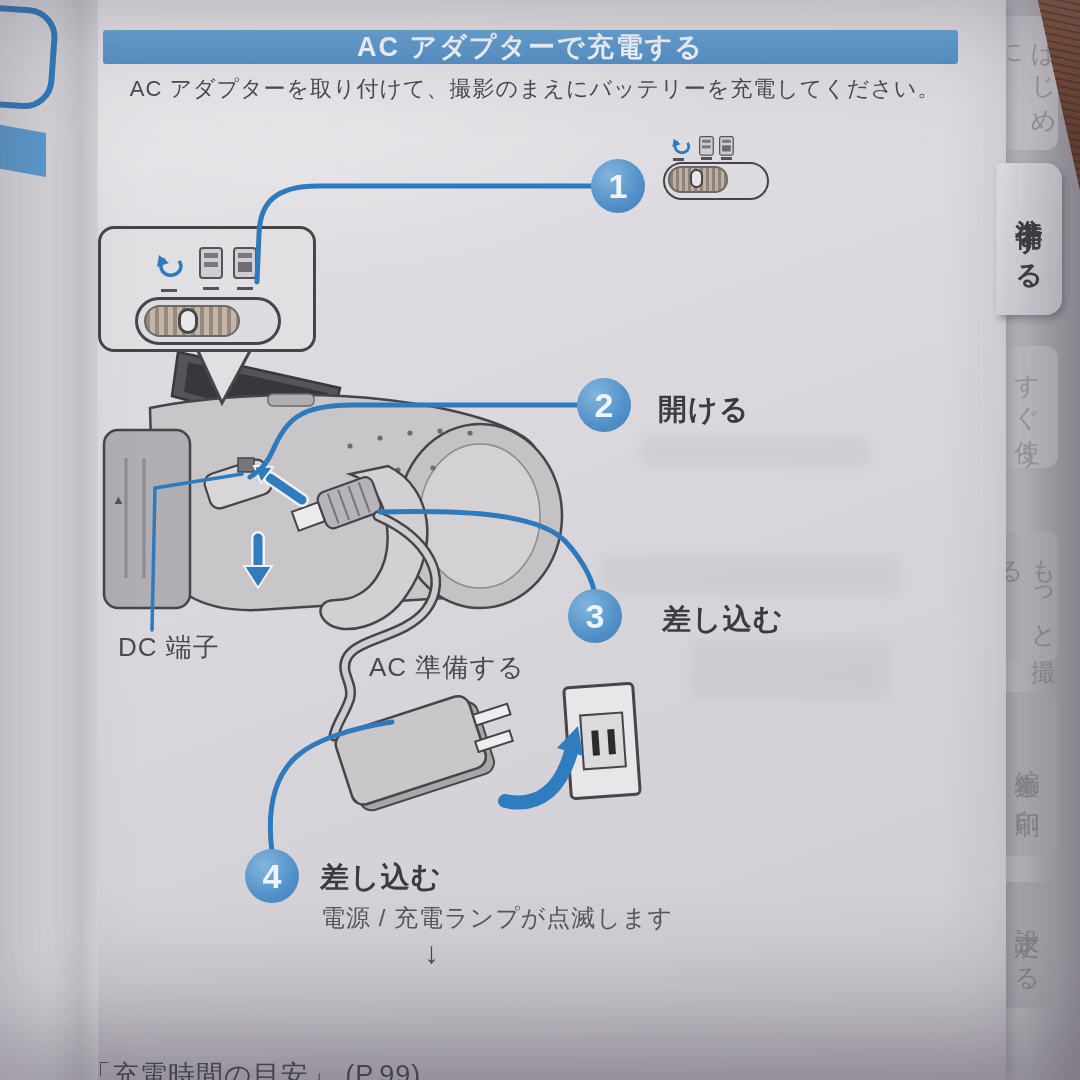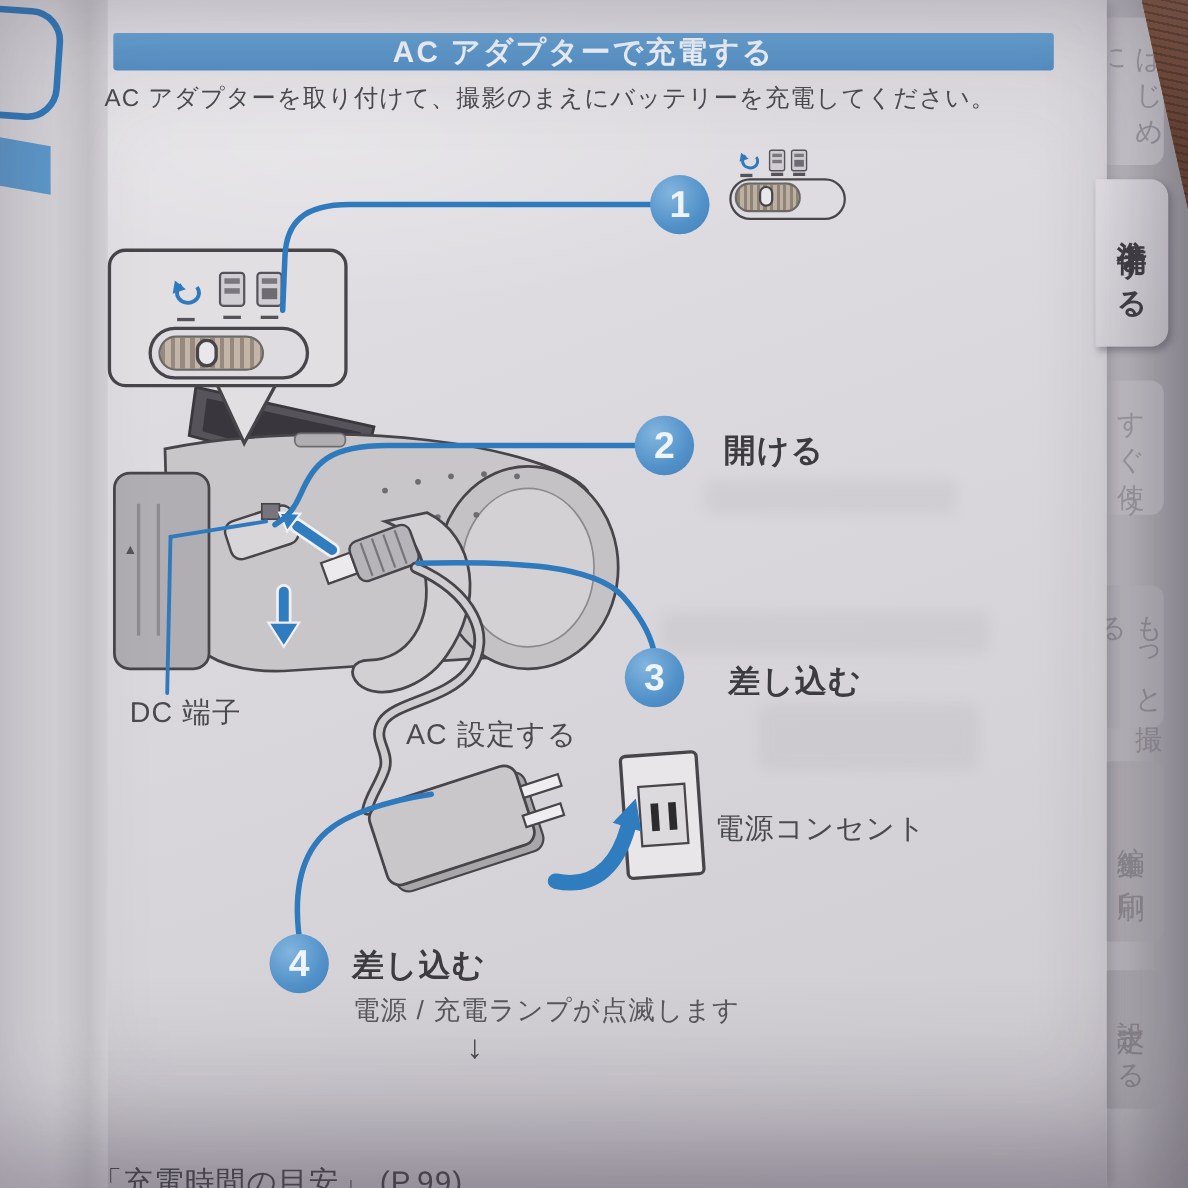--- a/index.html
+++ b/index.html
@@ -15,21 +15,21 @@
   
   .wood{position:absolute;right:0;top:0;width:42px;height:190px;
         clip-path:polygon(100% 0,0 0,100% 100%);
         background:linear-gradient(200deg,#8a5a3c 0%,#6b4027 70%),#6b4027;}
   .wood i{position:absolute;inset:0;display:block;
         background:repeating-linear-gradient(12deg,rgba(40,20,8,.35) 0 2px,transparent 2px 7px);}
 
   
   .page{position:absolute;left:0;top:0;width:1006px;height:1080px;
         background:linear-gradient(160deg,#e4e2e6 0%,#dad8dc 45%,#cfccd1 100%);
-        box-shadow:4px 0 12px rgba(90,85,100,.40);}
+        box-shadow:4px 0 12px rgba(90,85,100,.40);text-align:center;}
   .page::before{content:"";position:absolute;inset:0;pointer-events:none;
         background:radial-gradient(620px 220px at 30% 12%,rgba(255,255,255,.22),transparent 70%),
                    linear-gradient(to bottom,transparent 82%,rgba(105,98,112,.18) 100%);}
   
   .left-edge{position:absolute;left:0;top:0;width:98px;height:1080px;
         background:linear-gradient(90deg,#e0dee2 0%,#dbd9dd 50%,#c7c5c9 82%,#d4d2d6 100%);}
   .blue-outline{position:absolute;left:-36px;top:6px;width:92px;height:102px;
         border:6px solid #2f7cbe;border-radius:30px;transform:rotate(4deg);}
   .blue-band{position:absolute;left:-10px;top:128px;width:56px;height:44px;
         background:#5e9dd1;transform:skewY(10deg);}
@@ -253,22 +253,21 @@
         <span>2</span>
       </div>
     <div class="step-label" style="left:658px;top:390px;">開ける</div>
 
     <div class="circle" style="left:568px;top:589px;">
         <span>3</span>
       </div>
     <div class="step-label" style="left:662px;top:600px;">差し込む</div>
 
     <div class="fig-label" style="left:118px;top:630px;">DC 端子</div>
-    <div class="fig-label" style="left:369px;top:650px;">AC 設定する</div>
-    <div class="fig-label" style="left:650px;top:736px;">電源コンセント</div>
+    <div class="fig-label" style="left:369px;top:650px;">AC 準備する</div>
 
     <div class="circle" style="left:245px;top:849px;">
         <span>4</span>
       </div>
     <div class="step-label" style="left:320px;top:858px;">差し込む</div>
     <div class="step-note" style="left:321px;top:902px;">電源 / 充電ランプが点滅します</div>
     <div class="down-arrow" style="left:424px;top:936px;">↓</div>
 
     <div class="footer2">「充電時間の目安」 (P.99)</div>
   </div>

